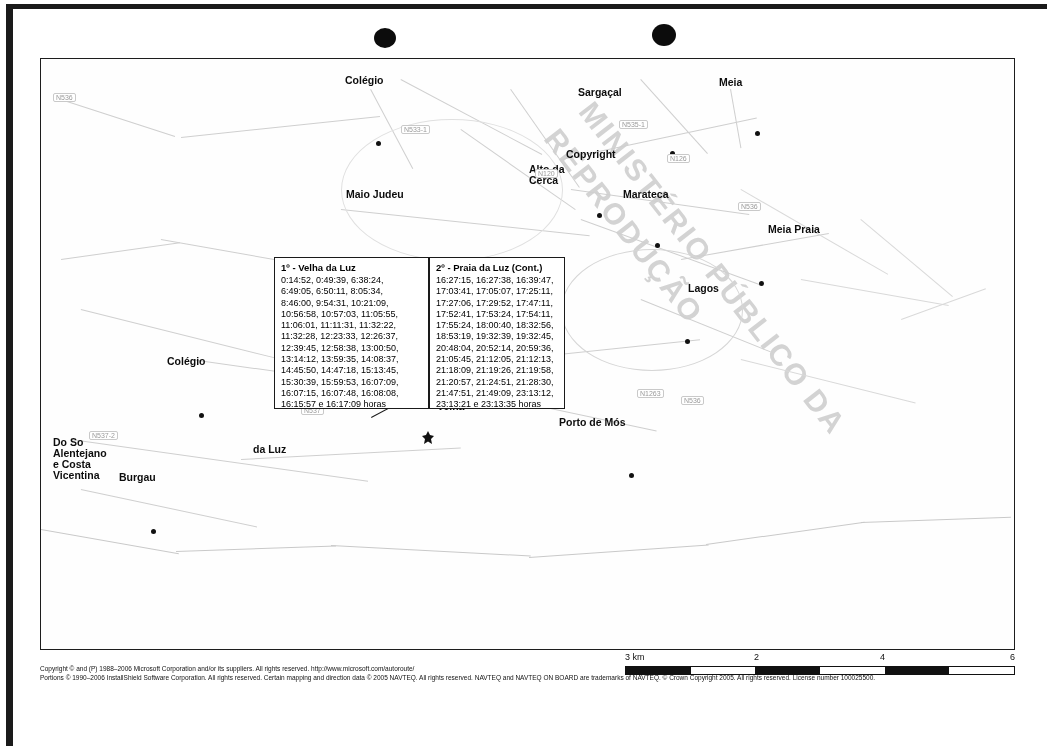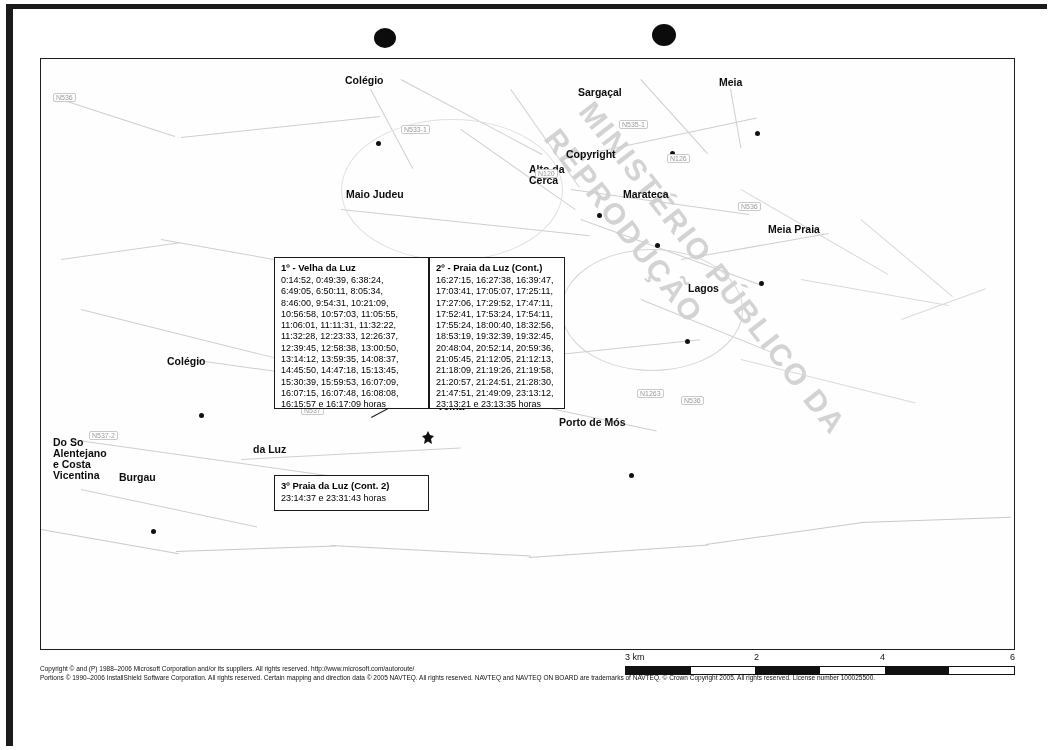--- a/index.html
+++ b/index.html
@@ -182,24 +182,20 @@
 17:55:24, 18:00:40, 18:32:56,
 18:53:19, 19:32:39, 19:32:45,
 20:48:04, 20:52:14, 20:59:36,
 21:05:45, 21:12:05, 21:12:13,
 21:18:09, 21:19:26, 21:19:58,
 21:20:57, 21:24:51, 21:28:30,
 21:47:51, 21:49:09, 23:13:12,
 23:13:21 e 23:13:35 horas</div>
     </div>
 
-    <div class="callout box3">
-      <div class="hdr">3º Praia da Luz (Cont. 2)</div>
-      <div class="times">23:14:37 e 23:31:43 horas</div>
-    </div>
 
   </div>
 
   <div class="scale-labels">
     <span style="left:13px;top:0;">3 km</span>
     <span style="left:142px;top:0;">2</span>
     <span style="left:268px;top:0;">4</span>
     <span style="left:398px;top:0;">6</span>
   </div>
   <div class="scalebar">

